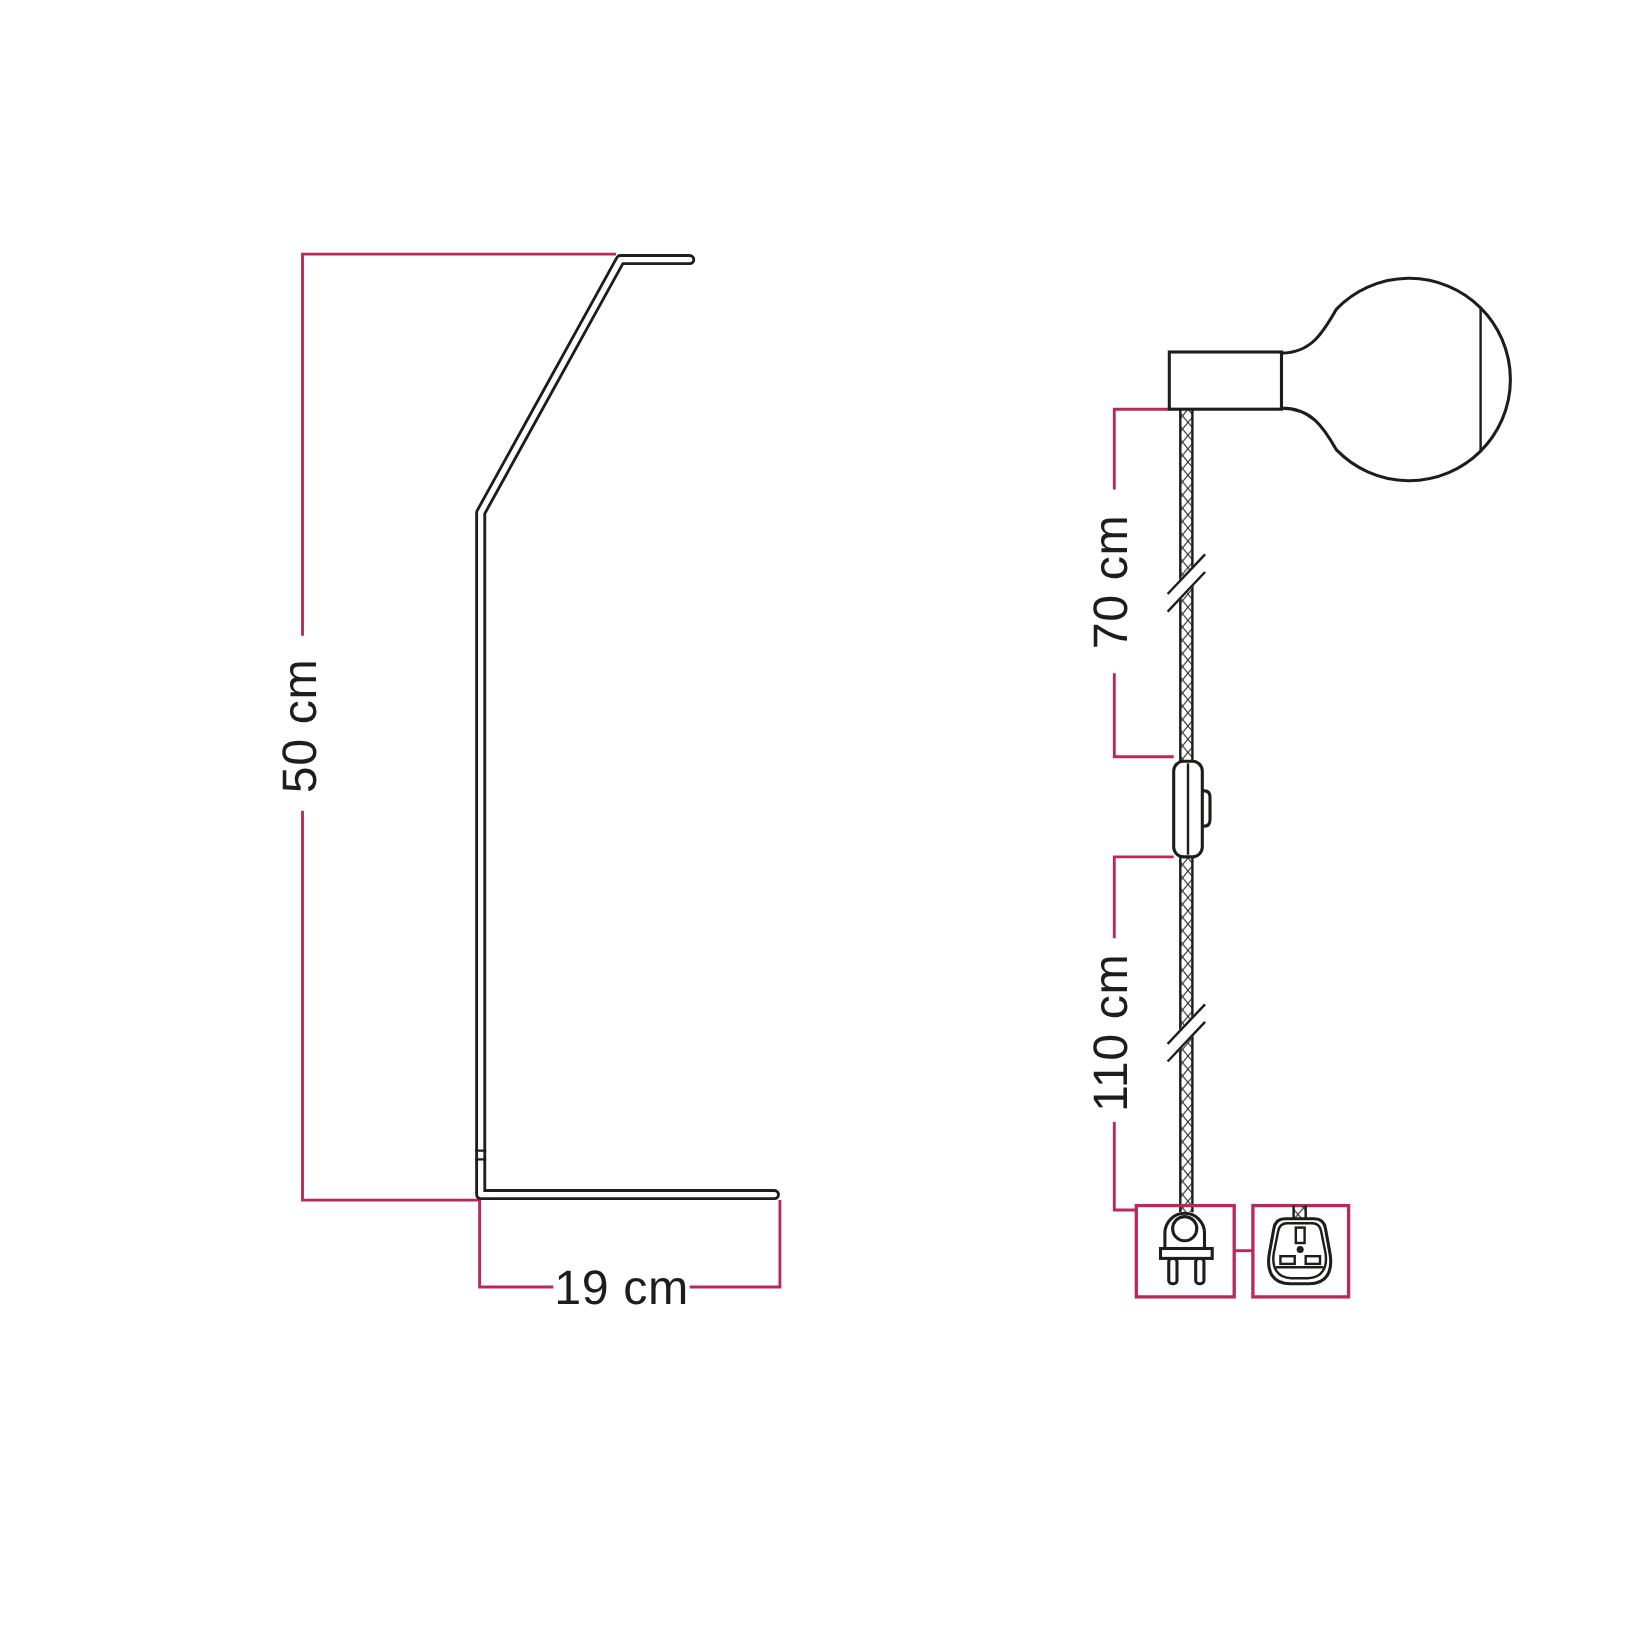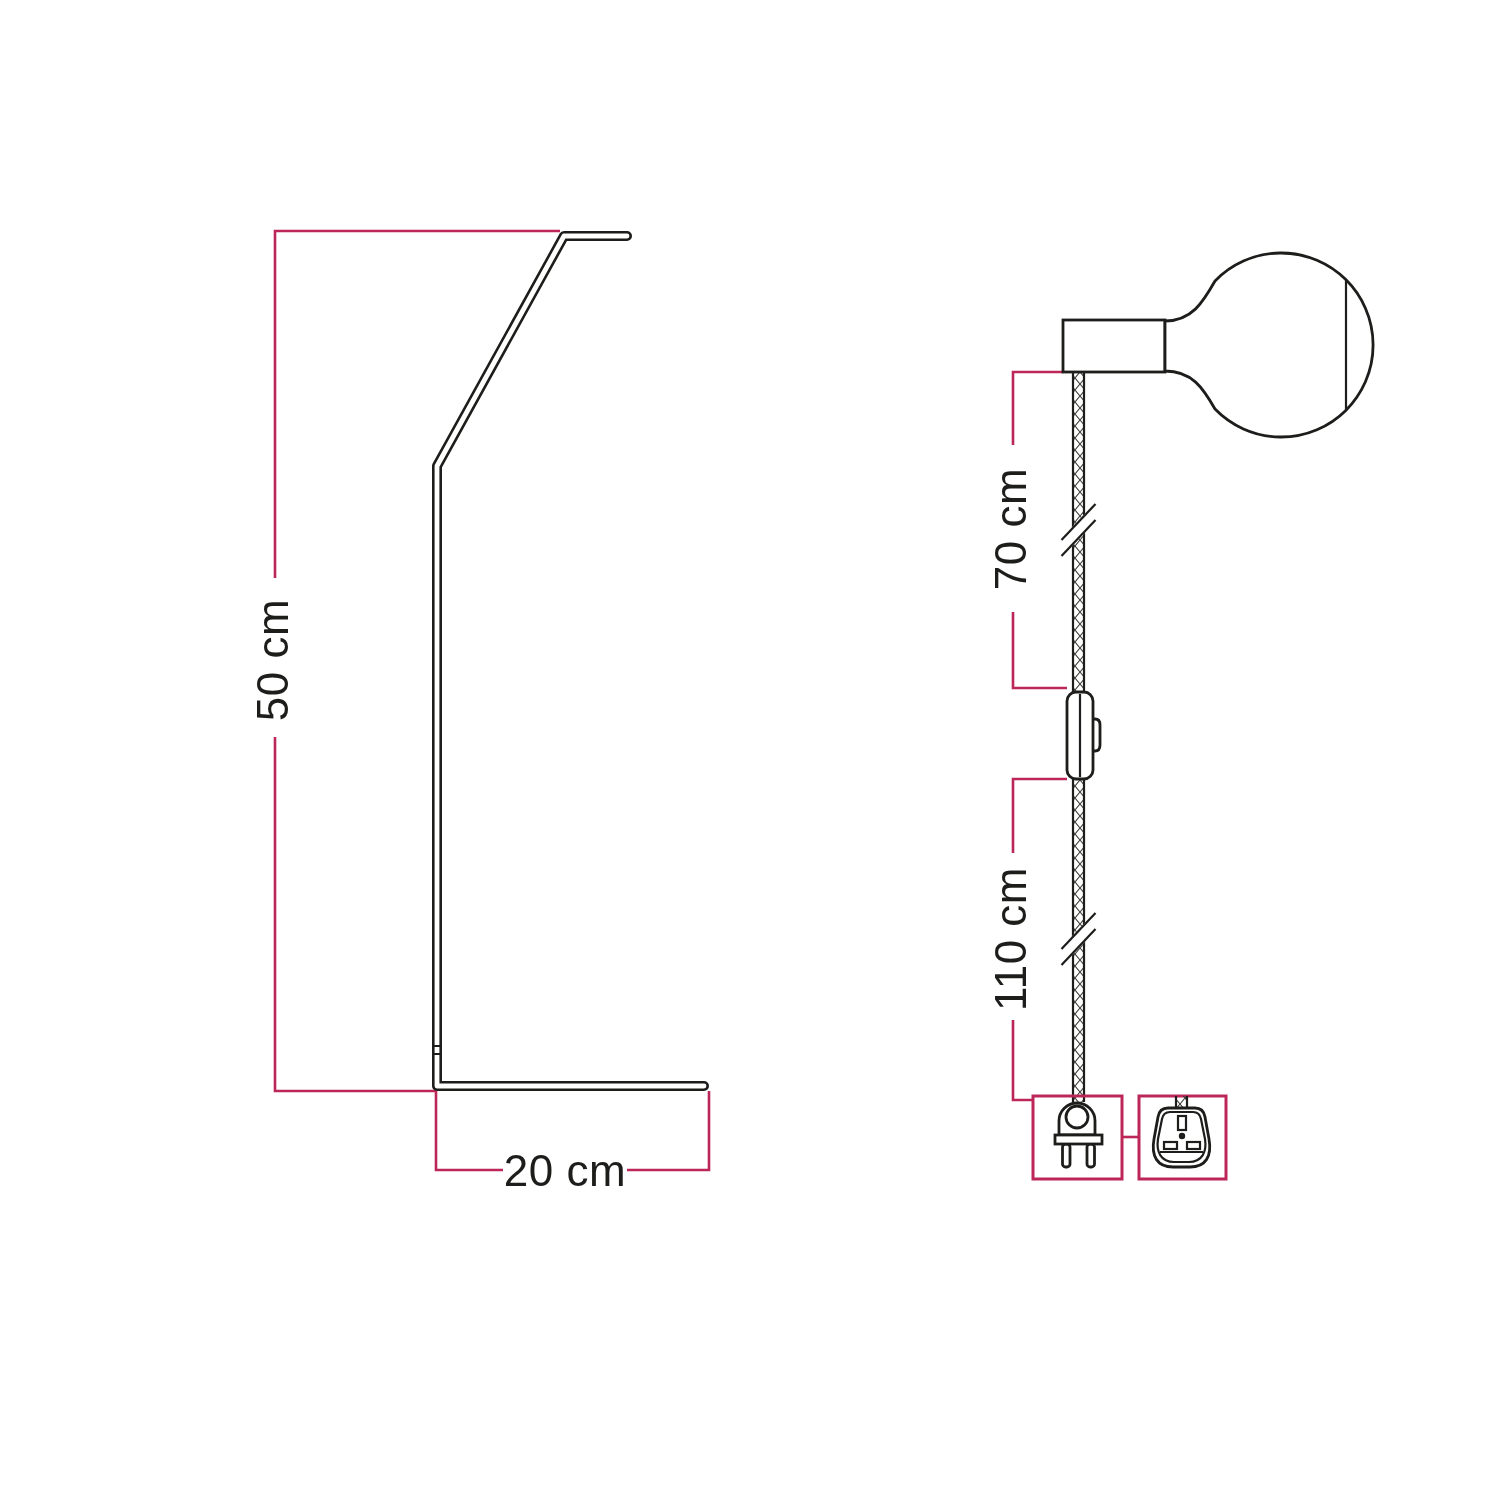--- a/index.html
+++ b/index.html
@@ -172,18 +172,18 @@
         <rect class="thin" x="1178" y="1116" width="8" height="14"></rect>
         <circle cx="1182" cy="1136" r="3.2" fill="#1d1d1b"></circle>
         <rect class="thin" x="1164" y="1142" width="13" height="7"></rect>
         <rect class="thin" x="1187" y="1142" width="13" height="7"></rect>
       </g>
     </g>
   </svg>
 
   <div class="lbl rot" style="left:273px; top:660px;">50 cm</div>
 
-  <div class="lbl" style="left:565px; top:1171px;">20 cm</div>
+  <div class="lbl" style="left:565px; top:1171px;">19 cm</div>
 
   <div class="lbl rot" style="left:1011px; top:529px;">70 cm</div>
 
   <div class="lbl rot" style="left:1011px; top:939px;">110 cm</div>
 </div>
 
 </body></html>

